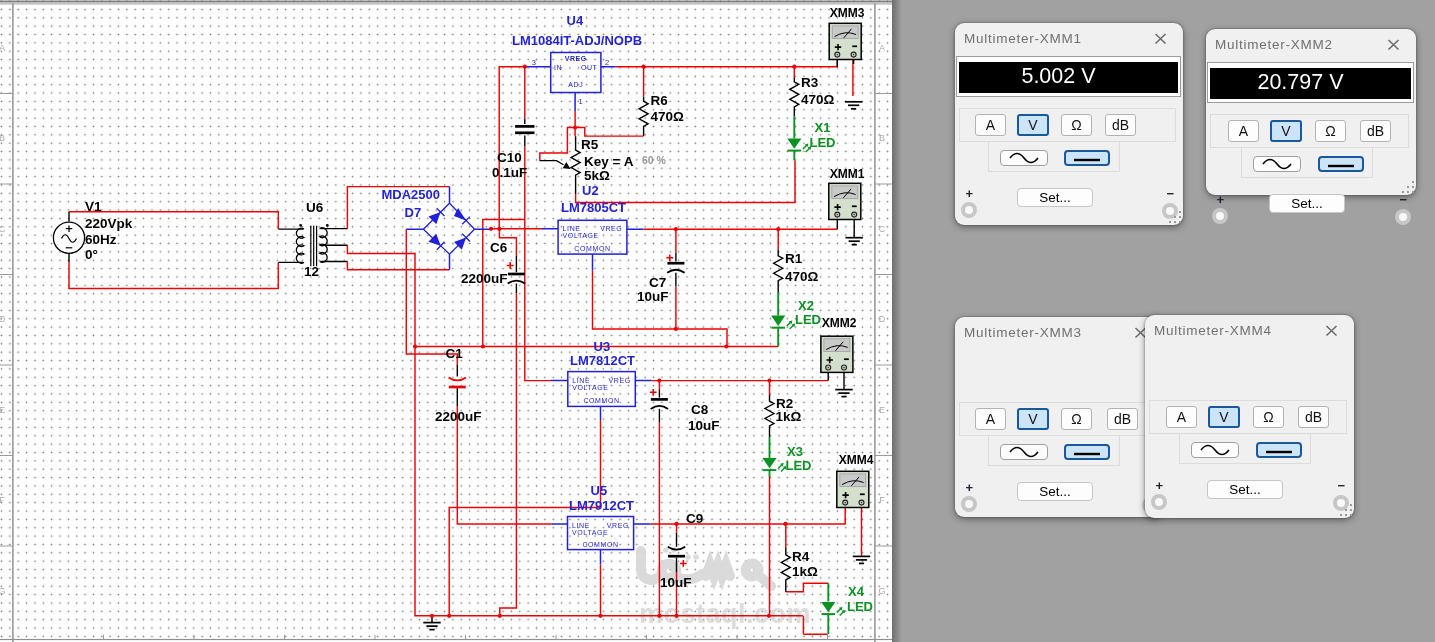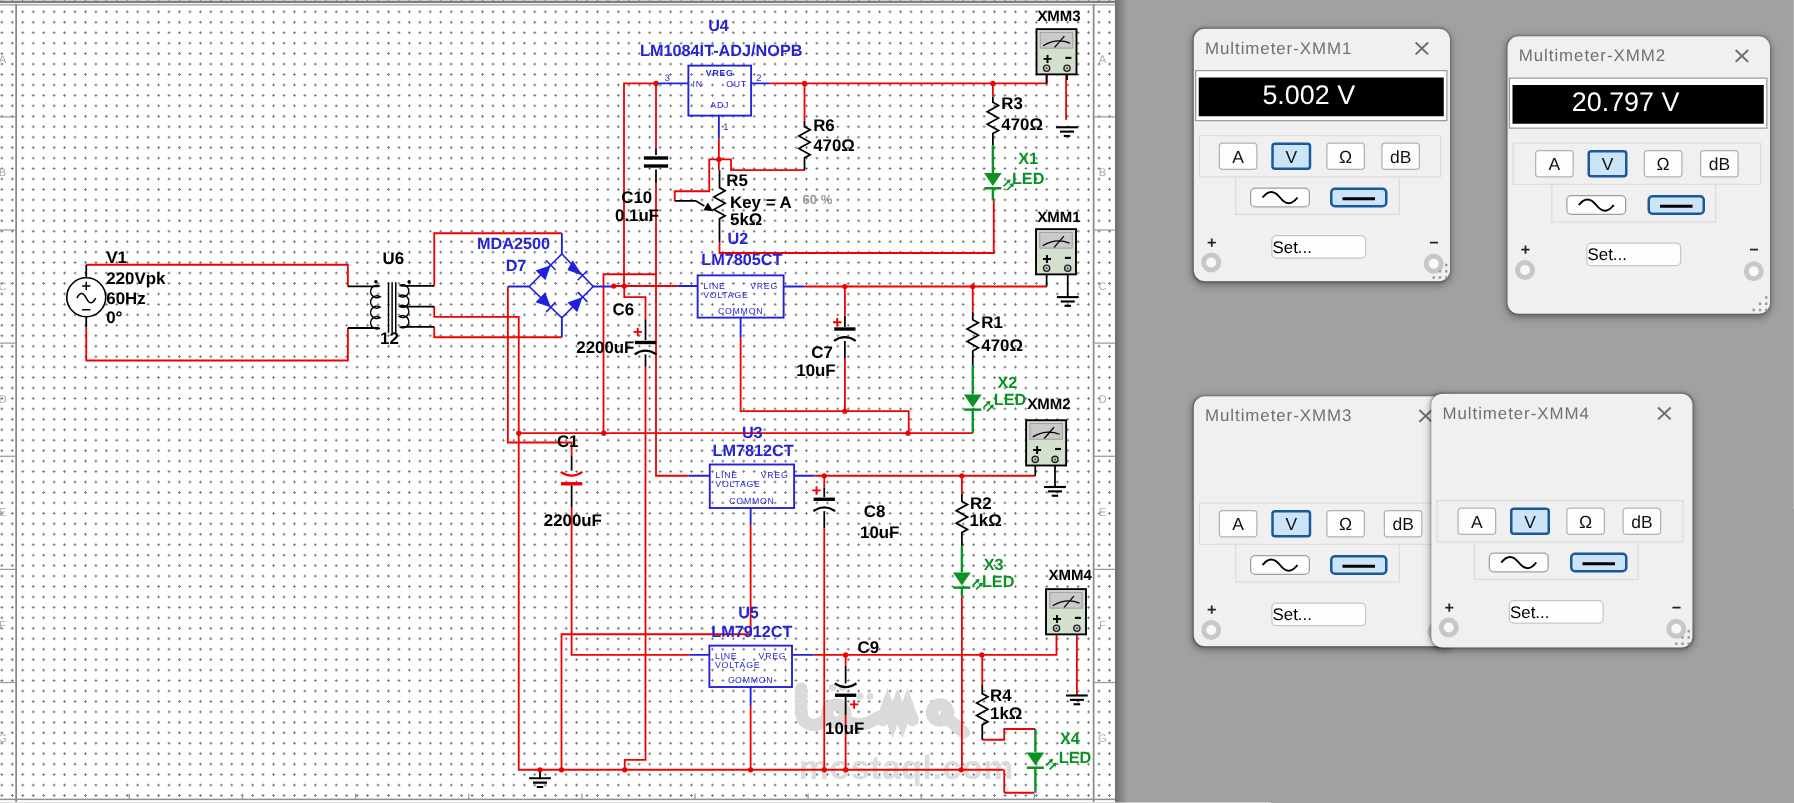--- a/index.html
+++ b/index.html
@@ -27,21 +27,21 @@
 .b-a{left:20px;}.b-v{left:62px;width:32px;}.b-o{left:106px;}.b-db{left:150px;}
 .btn2{position:absolute;top:127px;height:16px;background:#fdfdfd;border:1px solid #9f9f9f;
   border-radius:4px;box-sizing:border-box;}
 .btn2.sel{background:#cce4f7;border:2px solid #19599b;}
 .b-sine{left:45px;width:48px;}
 .b-dc{left:109px;width:46px;}
 .plus{position:absolute;left:10.5px;top:163px;font-size:13px;font-weight:bold;color:#1c2530;}
 .minus{position:absolute;right:9px;top:163px;font-size:13px;font-weight:bold;color:#1c2530;}
 .setb{position:absolute;left:62px;top:165px;width:76px;height:19px;background:#fdfdfd;
   border:1px solid #c6c6c6;border-radius:4px;box-sizing:border-box;font-size:13.5px;color:#000;
-  line-height:17px;}
+  text-align:center;line-height:17px;}
 .term{position:absolute;width:16.4px;height:16.4px;border-radius:50%;background:#c7c7c7;}
 .term:after{content:"";position:absolute;left:4.2px;top:4.2px;width:8px;height:8px;border-radius:50%;background:#f8f8f8;}
 .t-l{left:5.5px;top:178.5px;}
 .t-r{right:4.8px;top:179.5px;}
 .grip{position:absolute;right:2px;bottom:2px;width:12px;height:12px;}
 .grip i{position:absolute;width:2.4px;height:2.4px;background:#9a9a9a;}
 </style>
 </head>
 <body>
 <div id="root">
@@ -399,21 +399,21 @@
         <text x="686" y="522.5" font-size="13.5" fill="#000000" font-weight="bold">C9</text>
         <text x="660" y="587" font-size="13.5" fill="#000000" font-weight="bold">10uF</text>
         <text x="792" y="560.5" font-size="13.5" fill="#000000" font-weight="bold">R4</text>
         <text x="792" y="575.5" font-size="13.5" fill="#000000" font-weight="bold">1kΩ</text>
         <text x="848" y="595.5" font-size="13" fill="#0a9222" font-weight="bold">X4</text>
         <text x="847" y="610.5" font-size="13" fill="#0a9222" font-weight="bold">LED</text>
       </svg>
   </div>
   <div id="edge"></div>
 
-  <div class="win" style="left:955px;top:23px;width:205px;height:202px">
+  <div class="win" style="left:955px;top:23px;width:228px;height:202px">
     <div class="ttl">Multimeter-XMM1</div>
     <svg class="xbtn" viewBox="0 0 13 13">
         <path d="M1.5,2 L11.5,11.5 M11.5,2 L1.5,11.5" stroke="#6d6d6d" stroke-width="1.6" fill="none"></path>
       </svg>
     <div class="lcd">
         <div class="lcdi">5.002 V</div>
       </div>
     <div class="gb1"></div>
     <div class="btn b-a">A</div>
       <div class="btn sel b-v">V</div>
@@ -434,21 +434,21 @@
       <div class="grip">
         <i style="right:0;bottom:0"></i>
         <i style="right:5px;bottom:0"></i>
         <i style="right:0;bottom:5px"></i>
         <i style="right:10px;bottom:0"></i>
         <i style="right:0;bottom:10px"></i>
         <i style="right:5px;bottom:5px"></i>
       </div>
   </div>
 
-  <div class="win" style="left:1206px;top:29px;width:210px;height:222px">
+  <div class="win" style="left:1206px;top:29px;width:210px;height:166px">
     <div class="ttl">Multimeter-XMM2</div>
     <svg class="xbtn" viewBox="0 0 13 13">
         <path d="M1.5,2 L11.5,11.5 M11.5,2 L1.5,11.5" stroke="#6d6d6d" stroke-width="1.6" fill="none"></path>
       </svg>
     <div class="lcd">
         <div class="lcdi">20.797 V</div>
       </div>
     <div class="gb1"></div>
     <div class="btn b-a" style="left:22px">A</div>
       <div class="btn sel b-v" style="left:64px">V</div>

